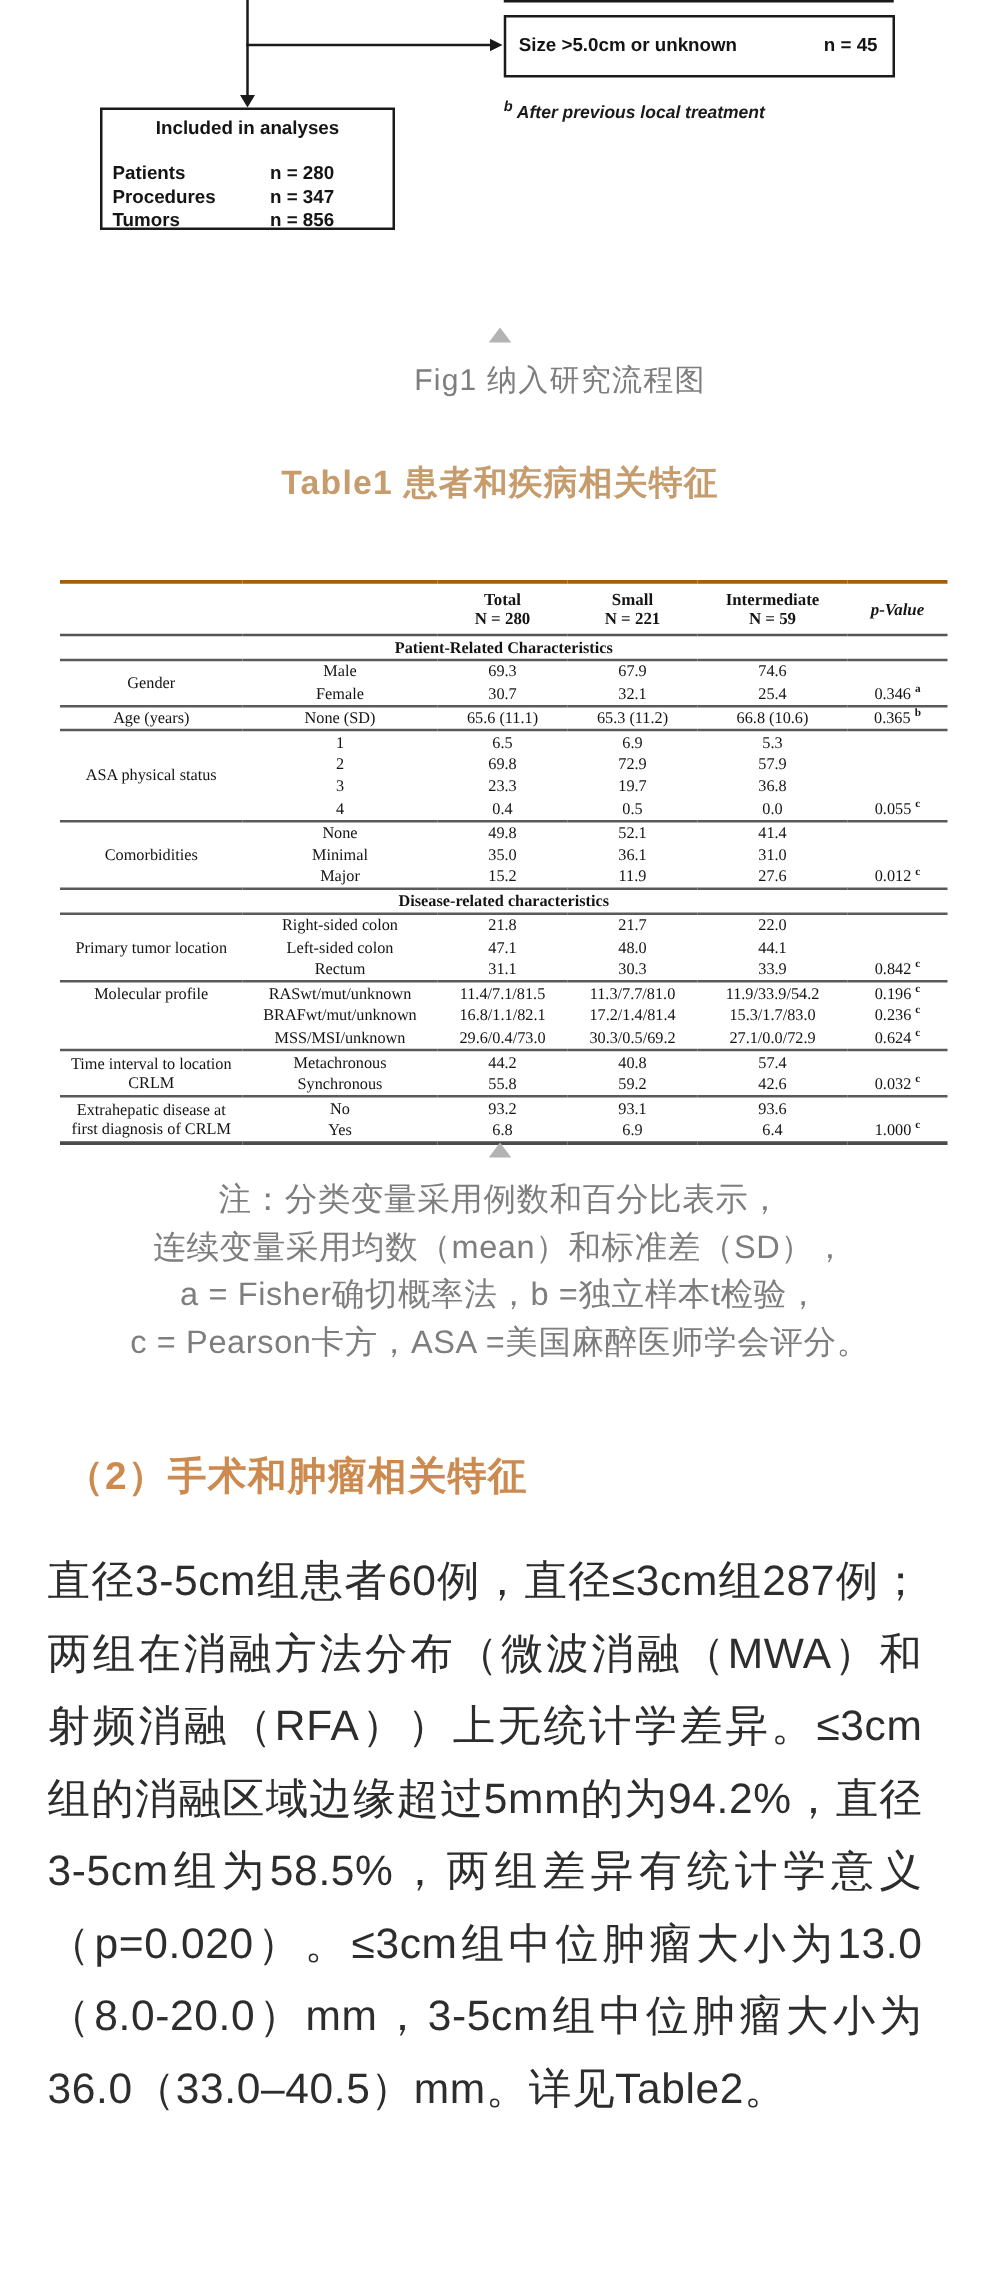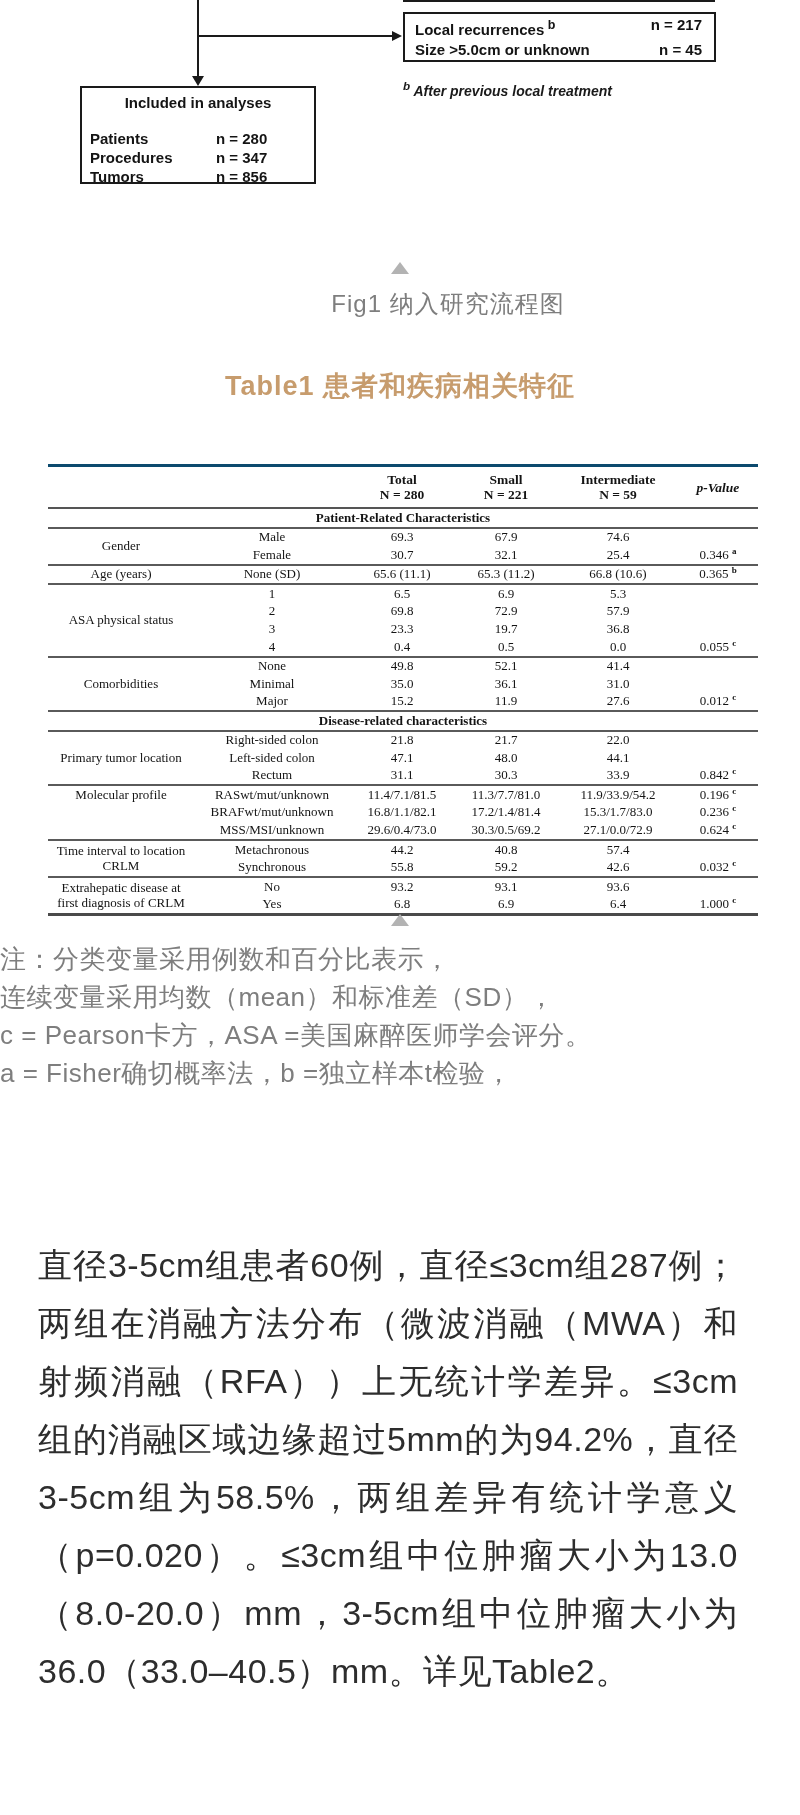--- a/index.html
+++ b/index.html
@@ -21,57 +21,53 @@
   .inc-row .inc-label { width:126px; }
 
   
   .tri { position:absolute; left:391px; width:0; height:0; border-left:9px solid transparent; border-right:9px solid transparent; border-bottom:12px solid #b3b3b3; }
   .fig-caption { position:absolute; left:0; top:288px; width:800px; text-align:center; font-size:24px; color:#7e7e7e; letter-spacing:1px;margin-left:48px; }
   .table-heading { position:absolute; left:0; top:368px; width:800px; text-align:center; font-size:27px; font-weight:bold; color:#c79c6d; letter-spacing:1px; }
 
   
   .tbl-wrap { position:absolute; left:48px; top:464px; width:710px; }
   table.t1 { width:710px; border-collapse:collapse; table-layout:fixed; font-family:"Liberation Serif", serif; color:#141414;
-             border-top:3px solid #0c4a6e; border-bottom:3px solid #4a4a4a; }
+             border-top:3px solid #a16207; border-bottom:3px solid #4a4a4a; }
   table.t1 th, table.t1 td { text-align:center; vertical-align:middle; font-size:13px; line-height:1.12; padding:1.5px 2px; }
   table.t1 thead th { font-weight:bold; font-size:13.5px; padding:5px 2px; border-bottom:2px solid #555; }
   table.t1 thead th.p-col { font-style:italic; }
   tbody[data-name="table-group"], tbody[data-name="table-section"] { border-top:2px solid #5a5a5a; }
   tbody:first-of-type { border-top:none; }
   .section-row td { text-align:left; font-weight:bold; padding:3.5px 2px 3.5px 28px; font-size:13.5px; }
   td.glabel { vertical-align:middle; }
   td.glabel.top { vertical-align:top; }
   table.t1 sup { font-size:9px; font-weight:bold; vertical-align:super; line-height:0; }
 
   
   .notes { position:absolute; left:0; top:940px; width:800px; }
-  .note-line { font-size:26px; line-height:38px; color:#7e7e7e; letter-spacing:0.5px; }
+  .note-line { text-align:center; font-size:26px; line-height:38px; color:#7e7e7e; letter-spacing:0.5px; }
 
   
   .sec2-heading { position:absolute; left:0; top:1160px; width:800px; padding-left:52px; font-size:31px; font-weight:bold; color:#cc8a4f; letter-spacing:1px; }
   .sec2-para { position:absolute; left:38px; top:1236px; width:700px; font-size:34px; line-height:58px; color:#2d2d2d;
                text-align:justify; text-justify:inter-character; letter-spacing:0.5px; }
 </style>
 </head>
 <body>
 
 <div class="page" data-name="article-page">
 
   <div data-name="flowchart">
     <div class="fc-line" data-name="top-box-bottom-edge" style="left:403px; top:0; width:312px; height:2px;"></div>
     <div class="fc-line" data-name="flow-line-vertical" style="left:197px; top:0; width:2px; height:78px;"></div>
     <div class="fc-line" data-name="flow-line-horizontal" style="left:197px; top:35px; width:196px; height:2px;"></div>
     <div class="arrow-right" data-name="arrow-right-icon" style="left:392px; top:31px;"></div>
     <div class="arrow-down" data-name="arrow-down-icon" style="left:192px; top:76px;"></div>
 
     <div class="fc-box exclusion-box" data-name="exclusion-box">
-        <div class="fc-row" data-name="exclusion-row">
-          <span class="fc-label" data-name="exclusion-label">Local recurrences<sup data-name="sup-marker"> b</sup></span>
-          <span class="fc-val" data-name="exclusion-value">n = 217</span>
-        </div>
         <div class="fc-row" data-name="exclusion-row">
           <span class="fc-label" data-name="exclusion-label">Size &gt;5.0cm or unknown</span>
           <span class="fc-val" data-name="exclusion-value">n = 45</span>
         </div>
       </div>
 
     <div class="fc-footnote" data-name="flow-footnote"><sup data-name="footnote-sup-marker">b</sup><span data-name="footnote-text"> After previous local treatment</span></div>
 
     <div class="fc-box included-box" data-name="included-box">
       <div class="inc-title" data-name="included-box-title">Included in analyses</div>
@@ -300,19 +296,20 @@
             <td class="pcell" data-name="cell-pvalue">1.000 <sup data-name="sup-marker">c</sup></td>
           </tr>
         </tbody>
       </table>
   </div>
 
   <div class="tri" data-name="triangle-up-icon" style="top:914px;"></div>
   <div class="notes" data-name="table1-notes">
       <div class="note-line" data-name="note-line">注：分类变量采用例数和百分比表示，</div>
       <div class="note-line" data-name="note-line">连续变量采用均数（mean）和标准差（SD），</div>
+      <div class="note-line" data-name="note-line">a = Fisher确切概率法，b =独立样本t检验，</div>
       <div class="note-line" data-name="note-line">c = Pearson卡方，ASA =美国麻醉医师学会评分。</div>
-      <div class="note-line" data-name="note-line">a = Fisher确切概率法，b =独立样本t检验，</div>
     </div>
 
+  <div class="sec2-heading" data-name="section2-heading">（2）手术和肿瘤相关特征</div>
   <div class="sec2-para" data-name="section2-paragraph">直径3-5cm组患者60例，直径≤3cm组287例；两组在消融方法分布（微波消融（MWA）和射频消融（RFA））上无统计学差异。≤3cm组的消融区域边缘超过5mm的为94.2%，直径3-5cm组为58.5%，两组差异有统计学意义（p=0.020）。≤3cm组中位肿瘤大小为13.0（8.0-20.0）mm，3-5cm组中位肿瘤大小为36.0（33.0–40.5）mm。详见Table2。</div>
 
 </div>
 
 </body></html>

